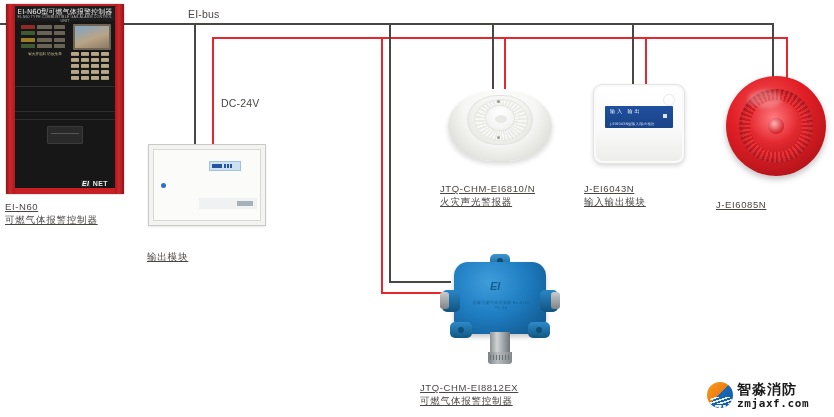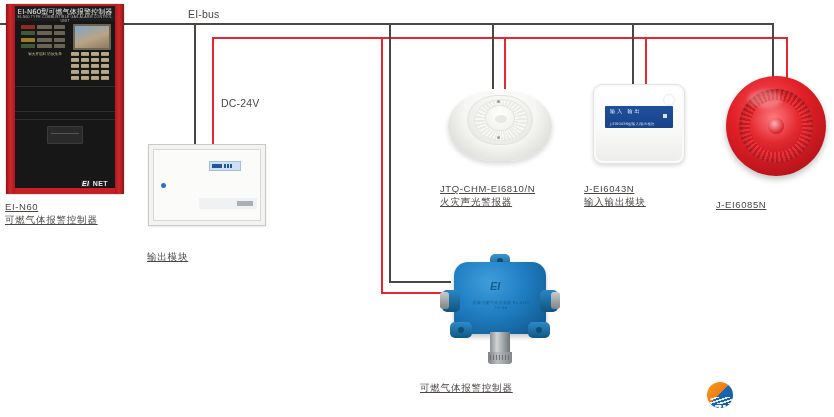--- a/index.html
+++ b/index.html
@@ -377,22 +377,27 @@
     <div class="capR"></div>
     <div class="emb1">EI</div>
     <div class="emb2">防爆可燃气体探测器
 Ex d IIC T6 Gb</div>
     <div class="footL"></div>
     <div class="footR"></div>
     <div class="neck"></div>
     <div class="tip"></div>
   </div>
   <div class="caption" style="left:420px;top:381px;width:200px;">
+    <span class="model">JTQ-CHM-EI8812EX</span>
     <span class="cn">可燃气体报警控制器</span>
   </div>
 
   <div class="wm">
     <div class="badge">
       <i>ZM</i>
     </div>
+    <div class="txt">
+      <div class="cn">智淼消防</div>
+      <div class="url">zmjaxf.com</div>
+    </div>
   </div>
 
 </div>
 
 </body></html>

